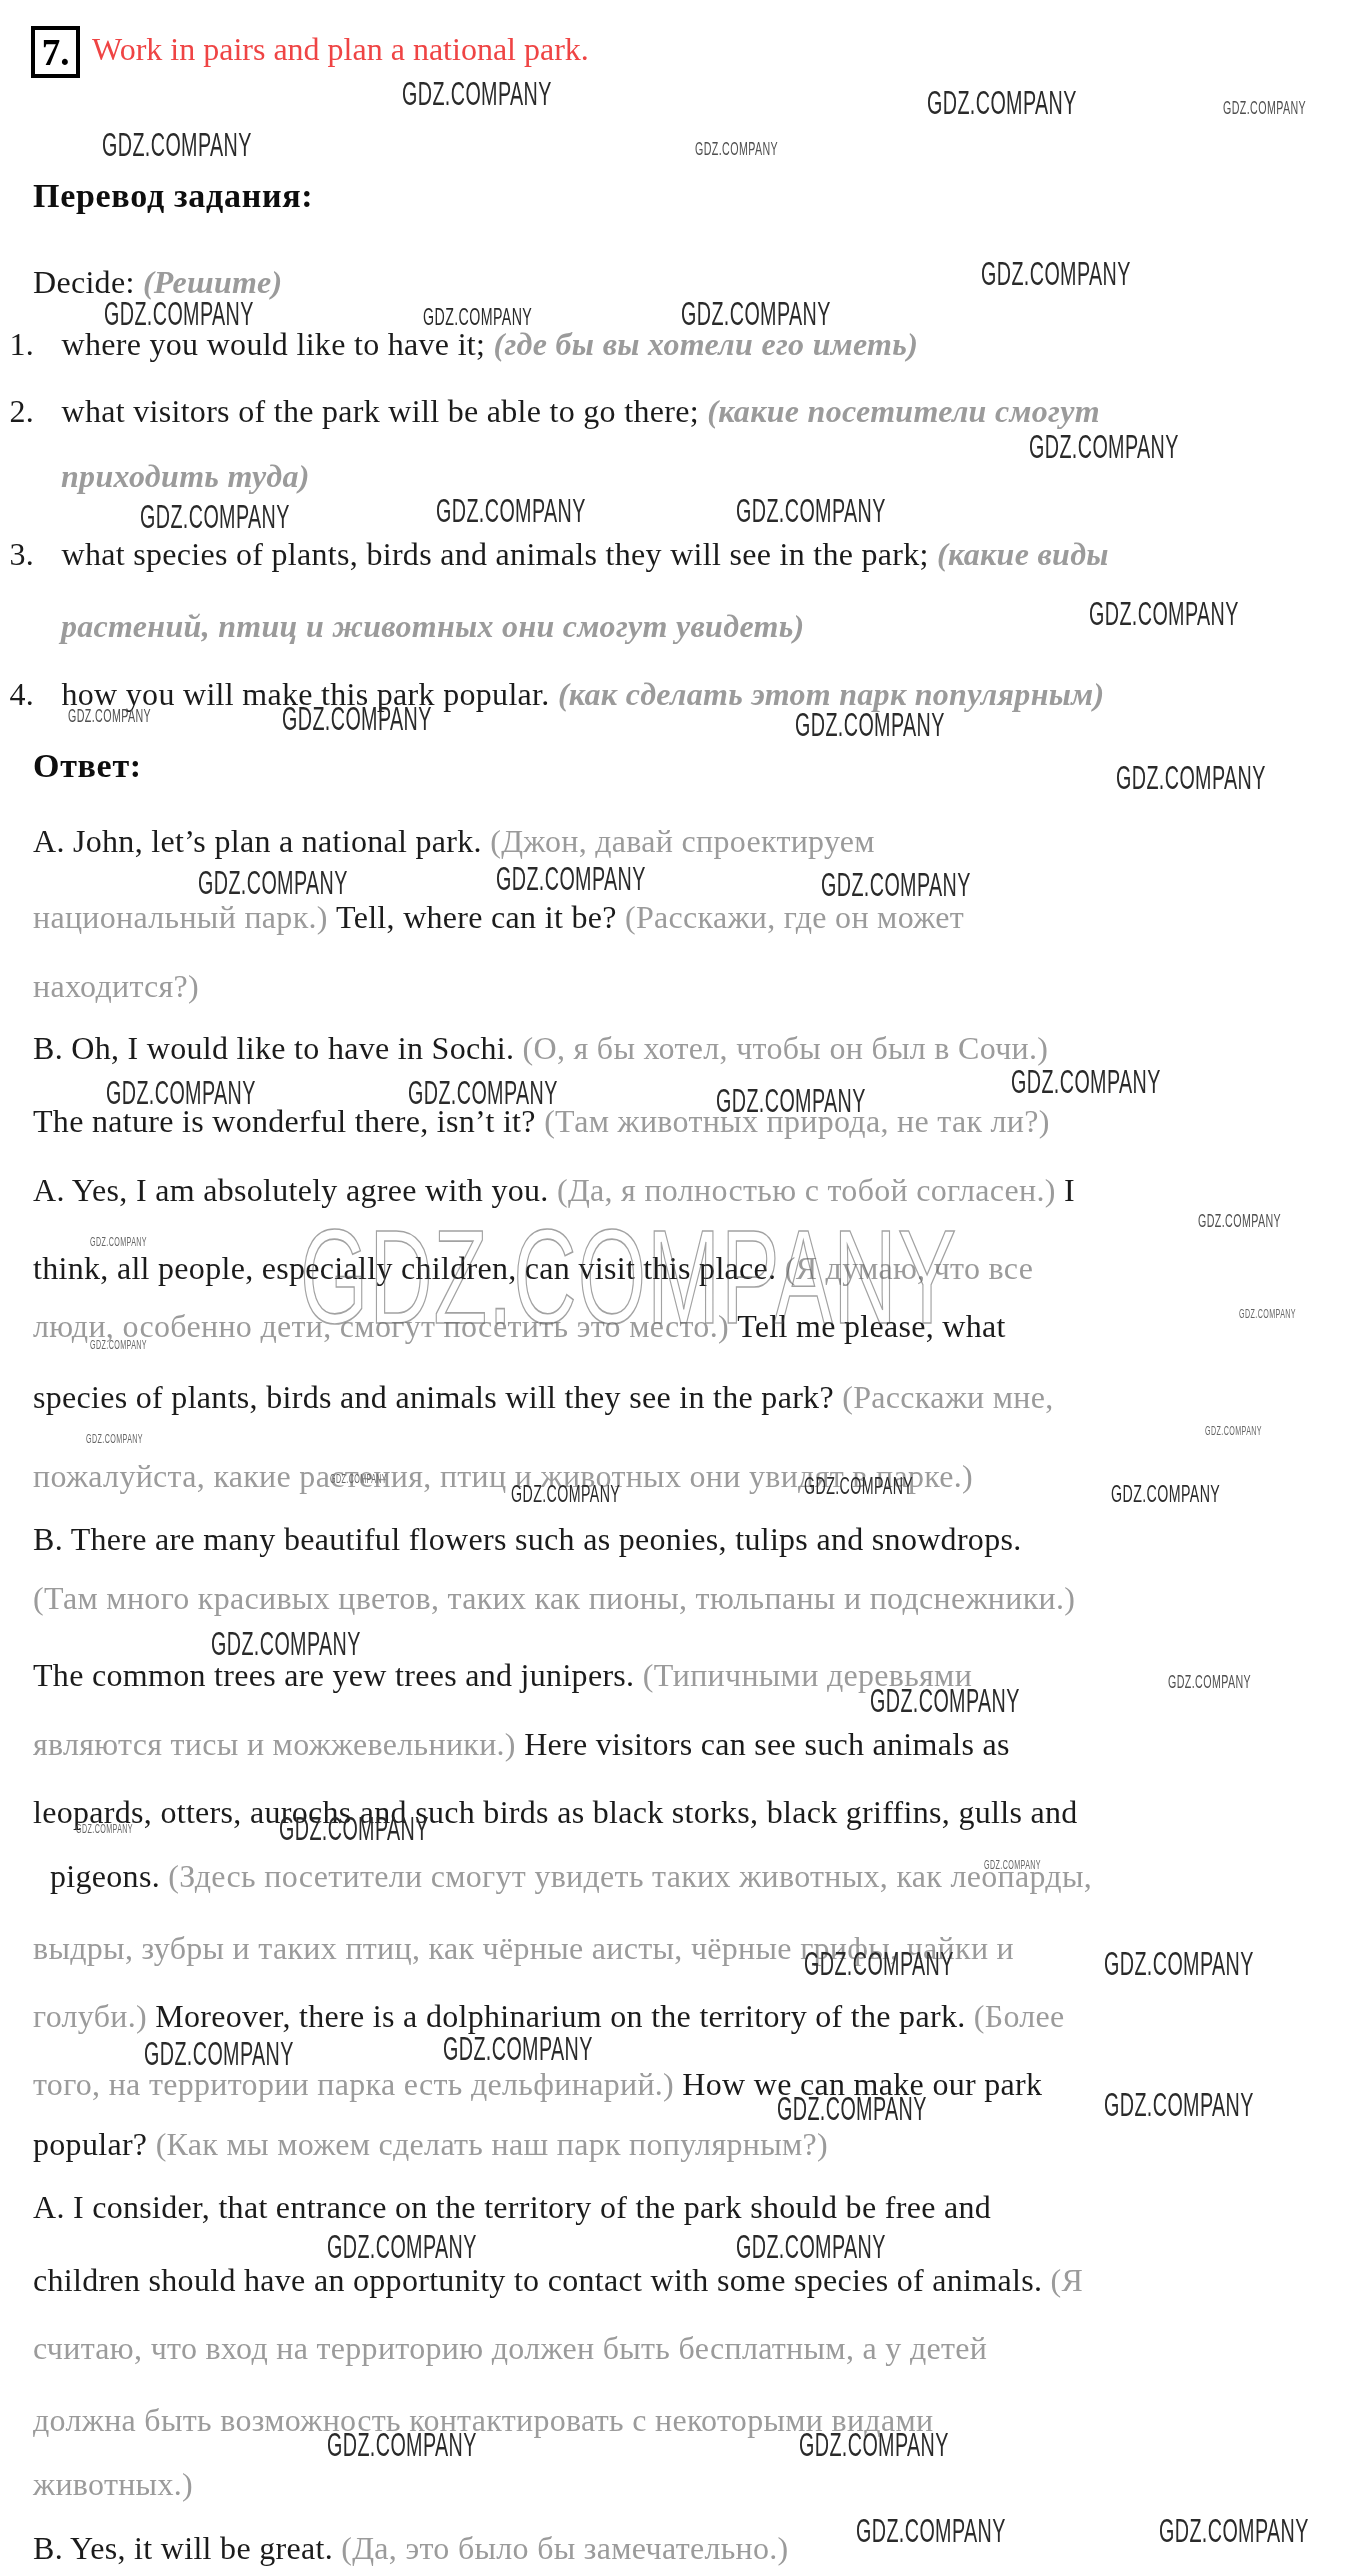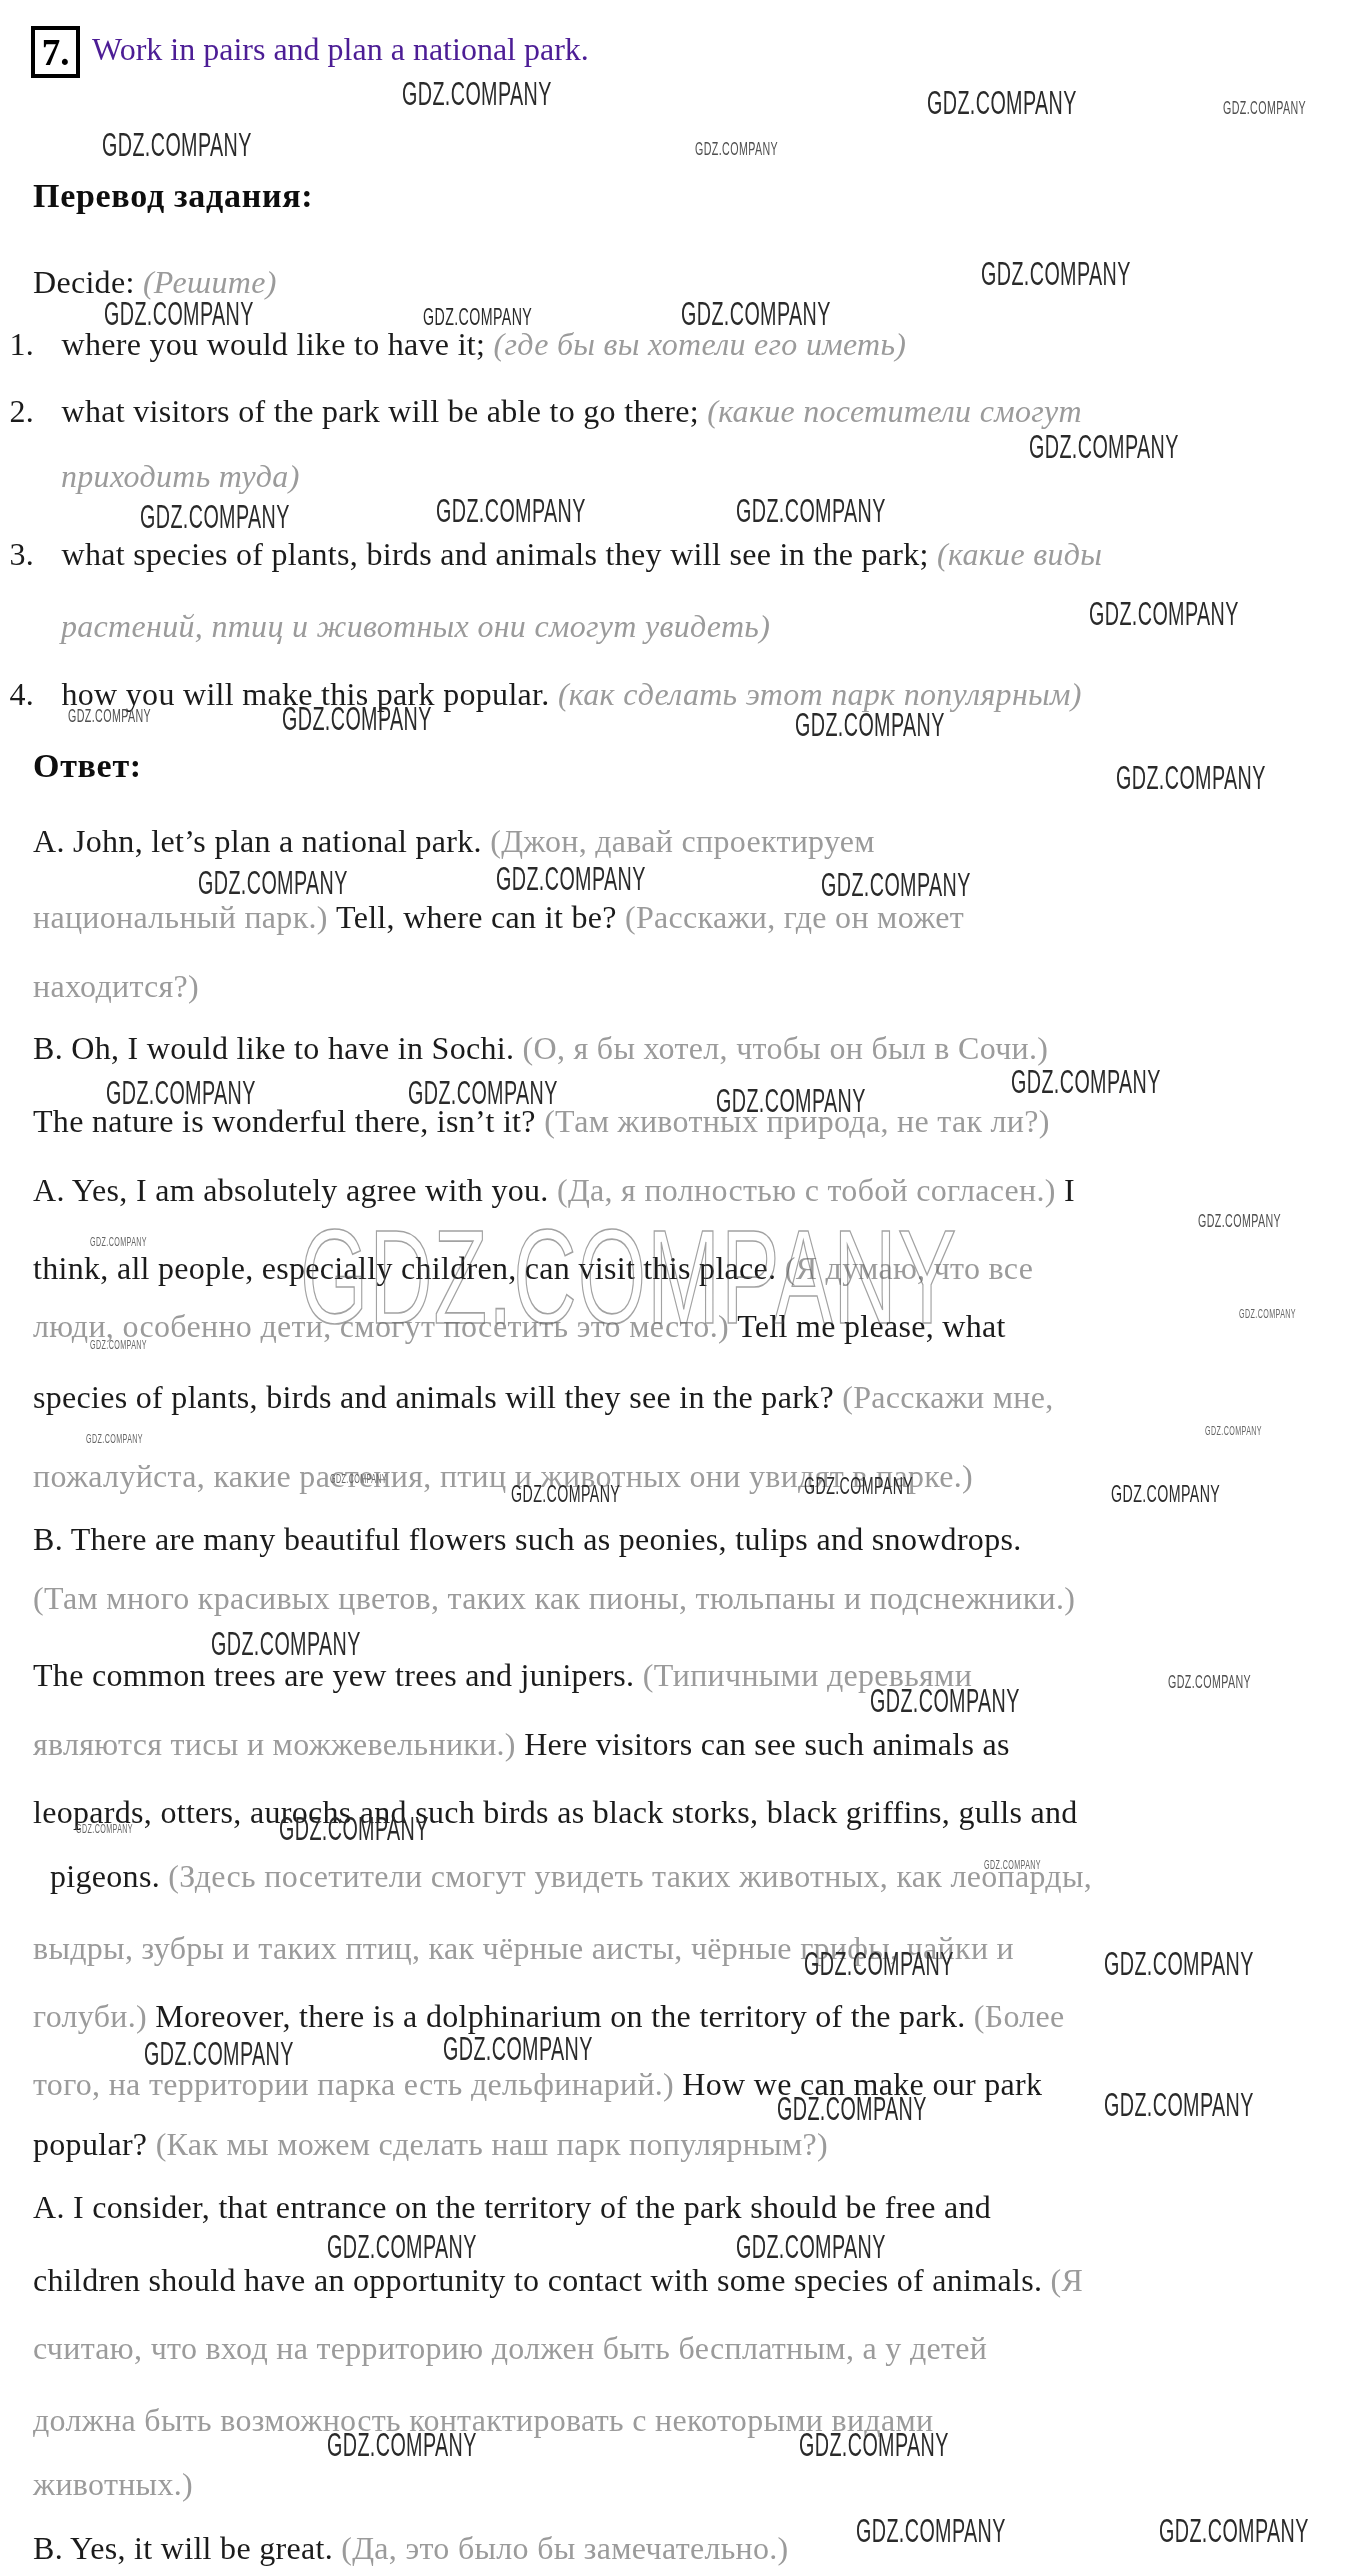--- a/index.html
+++ b/index.html
@@ -4,24 +4,24 @@
 <style>
   html,body { margin:0; padding:0; background:#ffffff; }
   #page {
     position:relative; width:1363px; height:2576px;
     background:#ffffff; overflow:hidden;
     font-family:"Liberation Serif", serif;
   }
   .line { position:absolute; white-space:nowrap; font-size:32px; line-height:1.05; letter-spacing:0.3px; z-index:1; }
   .seg-en  { color:#1b1b1b; }
   .seg-ru  { color:#9b9b9b; }
-  .seg-rui { color:#9b9b9b; font-style:italic; }
+  .seg-rui { color:#9b9b9b; font-style:italic;font-weight:bold; }
   .seg-num { color:#1b1b1b; display:inline-block; width:52px; }
   .heading { position:absolute; font-weight:bold; color:#0e0e0e; font-size:34px; letter-spacing:0.7px; white-space:nowrap; z-index:1; }
-  .title-en { position:absolute; color:#4c1d95; font-size:32px; white-space:nowrap; z-index:1; }
+  .title-en { position:absolute; color:#ef4444; font-size:32px; white-space:nowrap; z-index:1; }
   .title-ru { position:absolute; color:#9b9b9b; font-style:italic; font-size:33px; white-space:nowrap; z-index:1; }
   .num-box {
     position:absolute; left:31px; top:26px; width:41px; height:44px;
     border:4.8px solid #000; display:flex; align-items:center; justify-content:center;
     font-weight:bold; font-size:37px; color:#000; z-index:1; background:#fff;
   }
   .wm {
     position:absolute; font-family:"Liberation Sans", sans-serif;
     color:#2a2a2a; transform-origin:left top; transform:scaleX(.58);
     white-space:nowrap; z-index:2; letter-spacing:0.7px;

